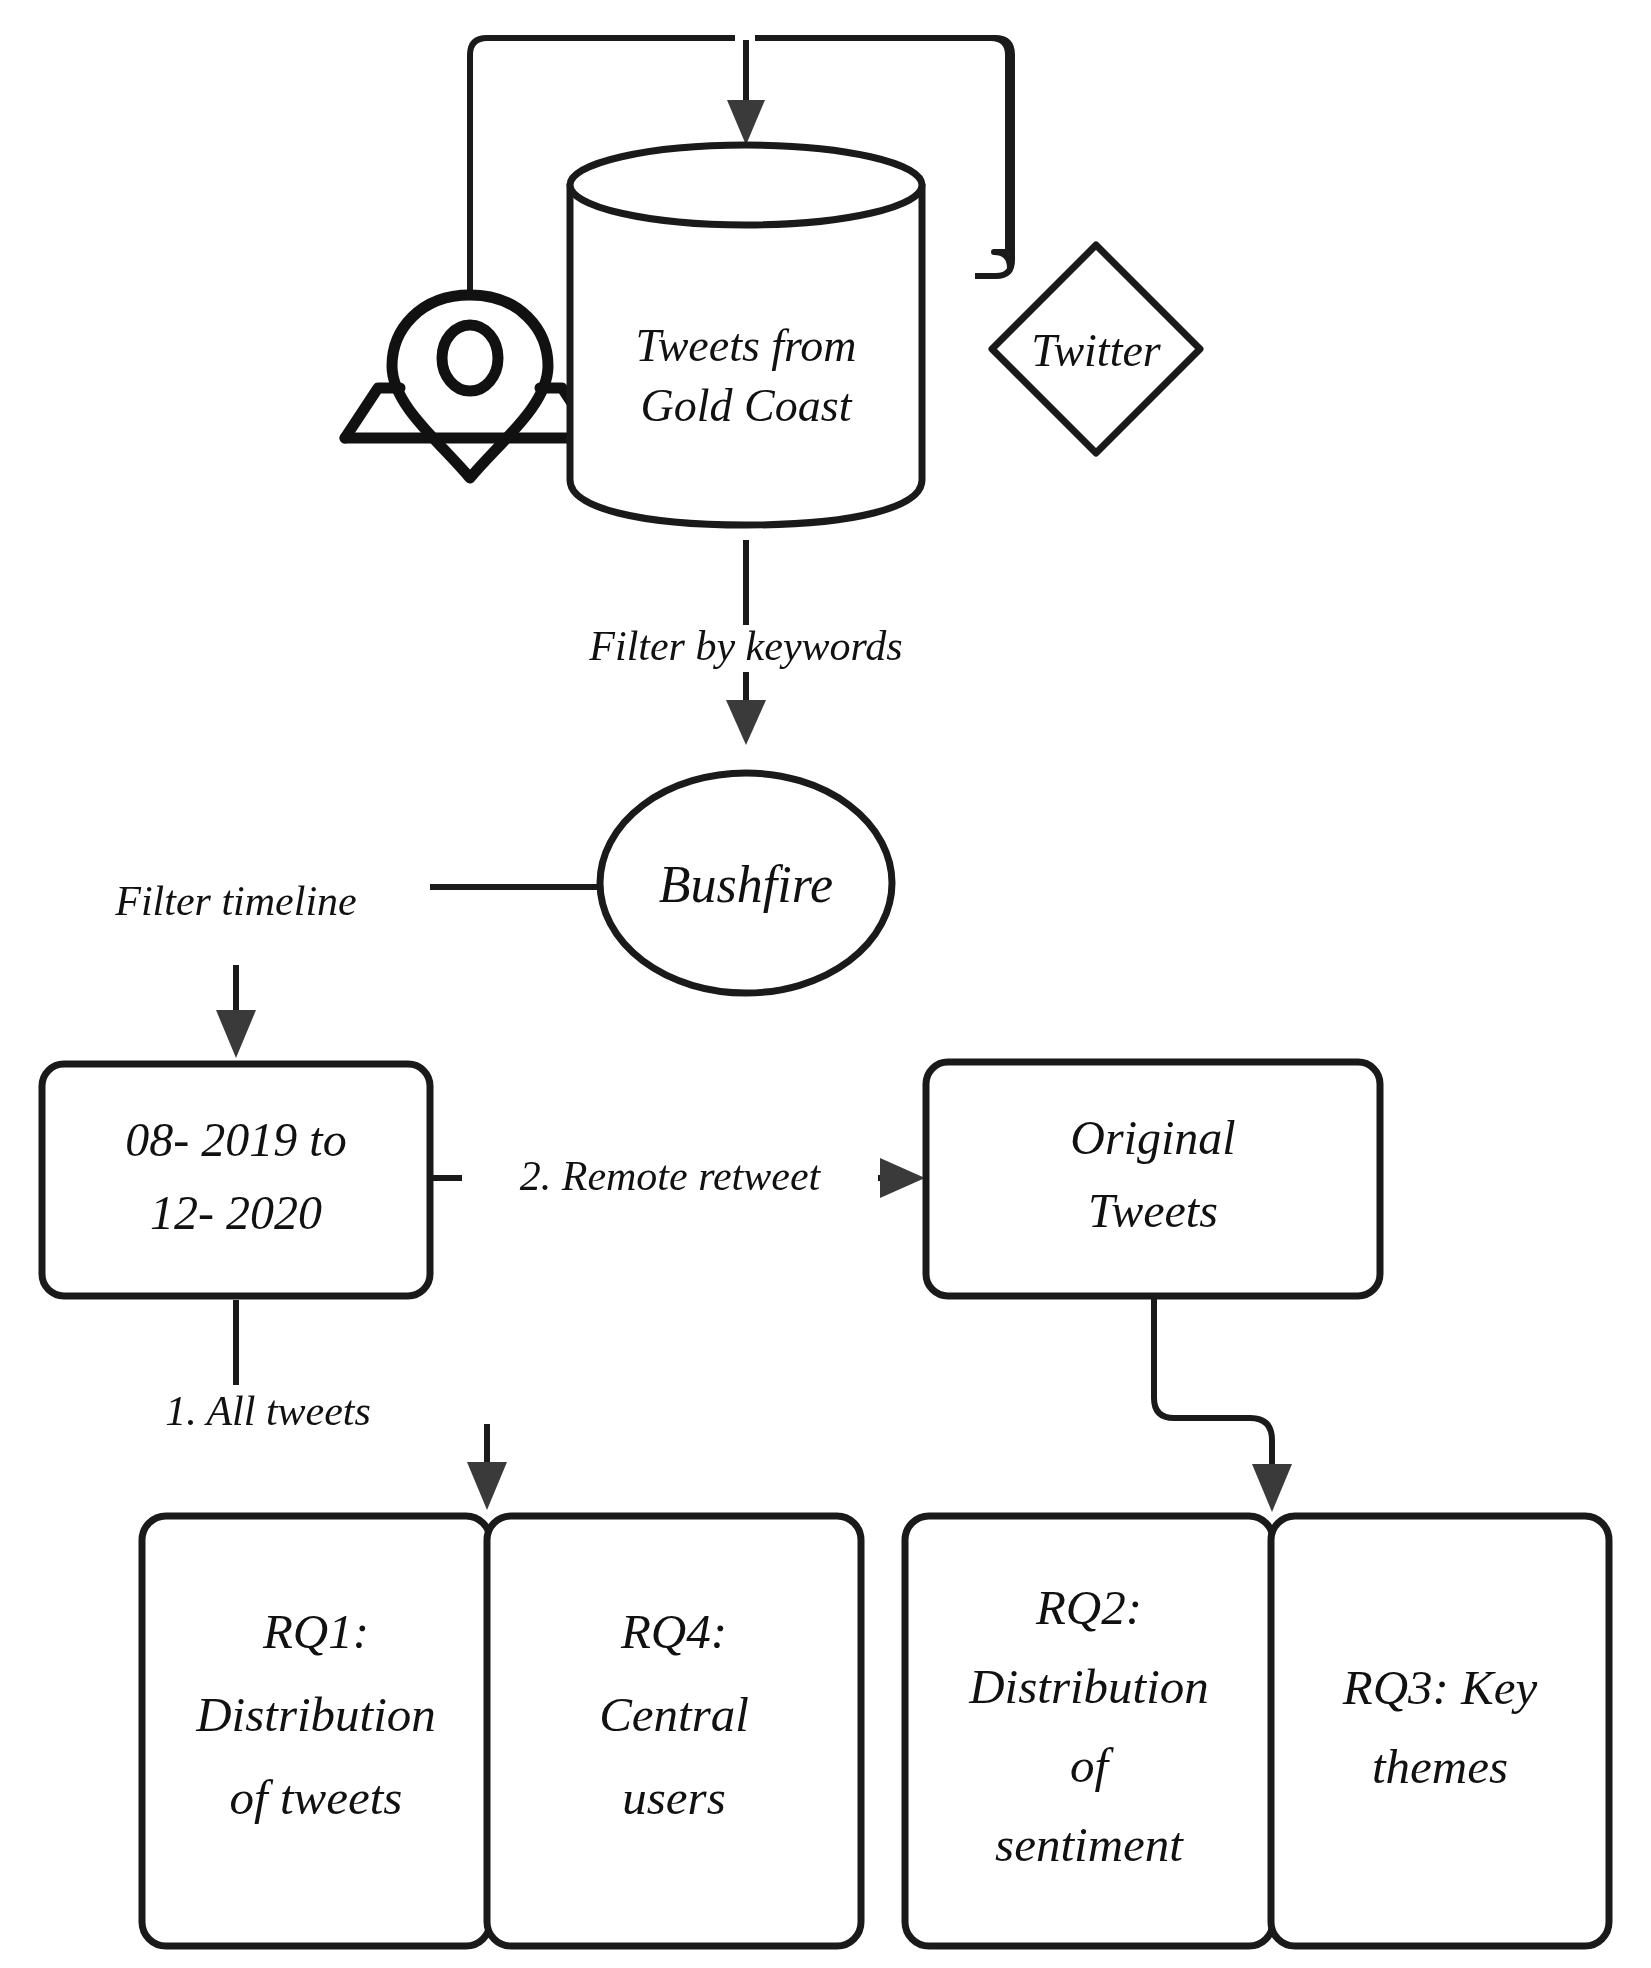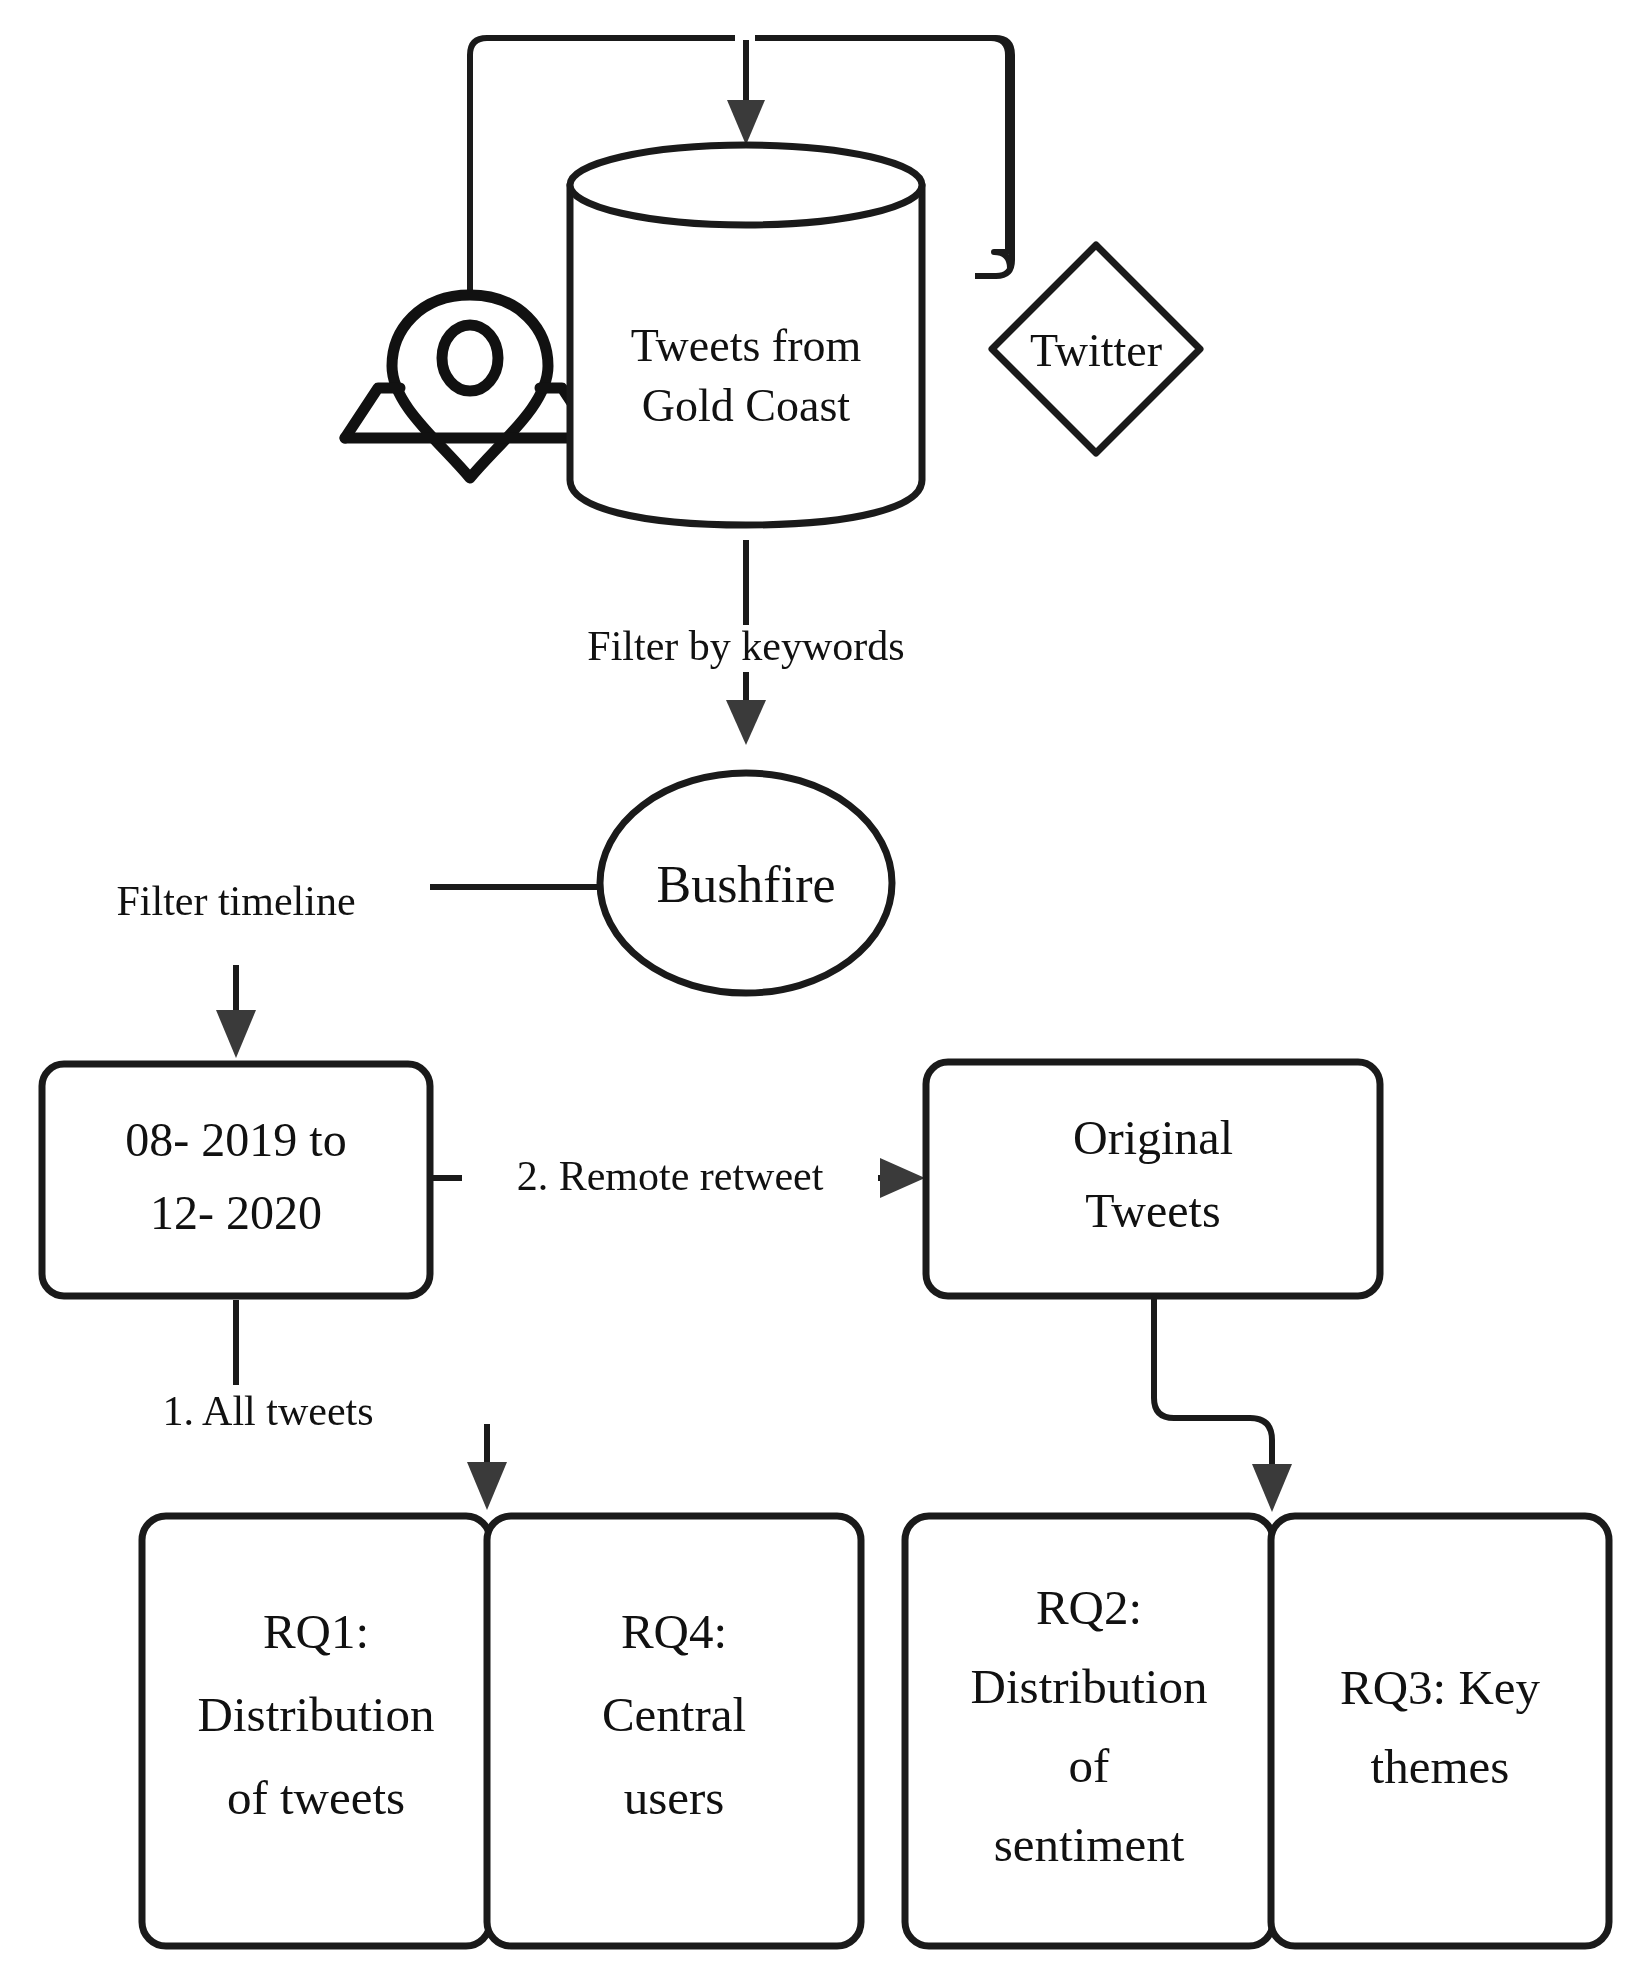--- a/index.html
+++ b/index.html
@@ -11,20 +11,21 @@
     width: 1651px;
     height: 1968px;
     font-family: "Liberation Serif", "DejaVu Serif", serif;
     overflow: hidden;
   }
   #diagram-root {
     position: relative;
     width: 1651px;
     height: 1624px;
     background: #ffffff;
+    font-style: italic;
   }
   svg#flow {
     position: absolute;
     top: 0;
     left: 0;
     width: 1651px;
     height: 1968px;
     display: block;
   }
   .shape-stroke {

